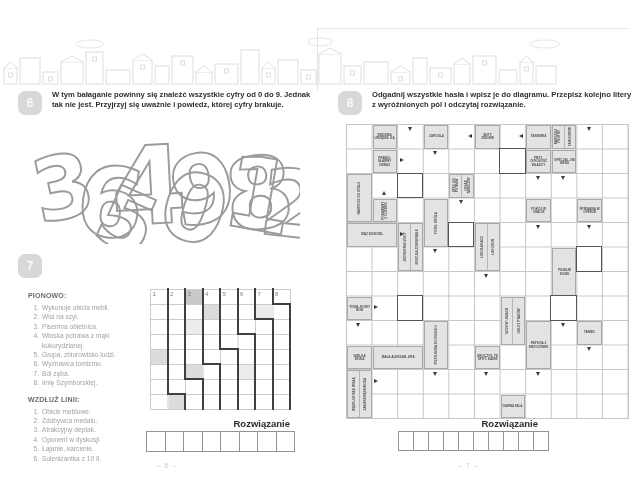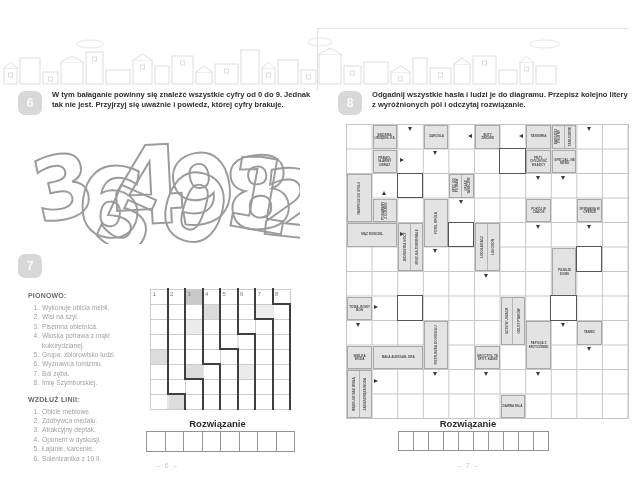--- a/index.html
+++ b/index.html
@@ -28,21 +28,21 @@
   
   #leftgrid{position:absolute;left:150px;top:289px;background-color:#fff;
     background-image:linear-gradient(to right,#ccc 1px,transparent 1px),
                      linear-gradient(to bottom,#ccc 1px,transparent 1px);
     border-right:1px solid #ccc;border-bottom:1px solid #ccc;}
   .shade{position:absolute;}
   .shade.dark{background:#c9c9c9;} .shade.mid{background:#dcdcdc;} .shade.light{background:#ececec;}
   .gnum{position:absolute;font-size:6px;color:#7d7d7d;}
   .seg{position:absolute;background:#3f3f3f;}
   
-  .sol-label{position:absolute;text-align:center;font-weight:bold;font-size:9.5px;color:#2b2b2b;}
+  .sol-label{position:absolute;text-align:right;font-weight:bold;font-size:9.5px;color:#2b2b2b;}
   .sol-boxes{position:absolute;display:flex;}
   .sbox{background:#fff;border:1px solid #949494;margin-left:-1px;flex:none;}
   .sbox:first-child{margin-left:0;}
   
   #xword{position:absolute;left:346px;top:124px;background-color:#fff;
     background-image:linear-gradient(to right,#c6c6c6 1px,transparent 1px),
                      linear-gradient(to bottom,#c6c6c6 1px,transparent 1px);
     border-right:1px solid #c6c6c6;border-bottom:1px solid #c6c6c6;}
   .xclue{position:absolute;background:#e3e3e3;border:1px solid #a9a9a9;box-sizing:border-box;overflow:hidden;}
   .xclue .xt{position:absolute;left:-50%;top:-50%;width:200%;height:200%;
@@ -259,21 +259,21 @@
         <div class="sbox" style="width: 17.5px; height: 19px;"></div>
         <div class="sbox" style="width: 17.5px; height: 19px;"></div>
       </div>
 
     <div class="pagenum" style="left:130px;top:461px;">– 6 –</div>
   </section>
 
   <section>
     <div class="ex" style="left:338px;top:90px;">
       <div class="badge">8</div>
-      <p class="extext">Odgadnij wszystkie hasła i ludzi je do diagramu. Przepisz kolejno litery z wyróżnionych pól i odczytaj rozwiązanie.</p>
+      <p class="extext">Odgadnij wszystkie hasła i wpisz je do diagramu. Przepisz kolejno litery z wyróżnionych pól i odczytaj rozwiązanie.</p>
     </div>
 
     <div id="xword" style="width: 281.6px; height: 294px; background-size: 25.6px 24.5px;">
         <div class="xclue" style="left: 26.6px; top: 1px; width: 24.6px; height: 23.5px;">
           <div class="xt">SIEDZIBA URZĘDNI- KA</div>
         </div>
         <div class="xclue" style="left: 77.8px; top: 1px; width: 24.6px; height: 23.5px;">
           <div class="xt">ZAROŚLA</div>
         </div>
         <div class="xclue" style="left: 129px; top: 1px; width: 24.6px; height: 23.5px;">

